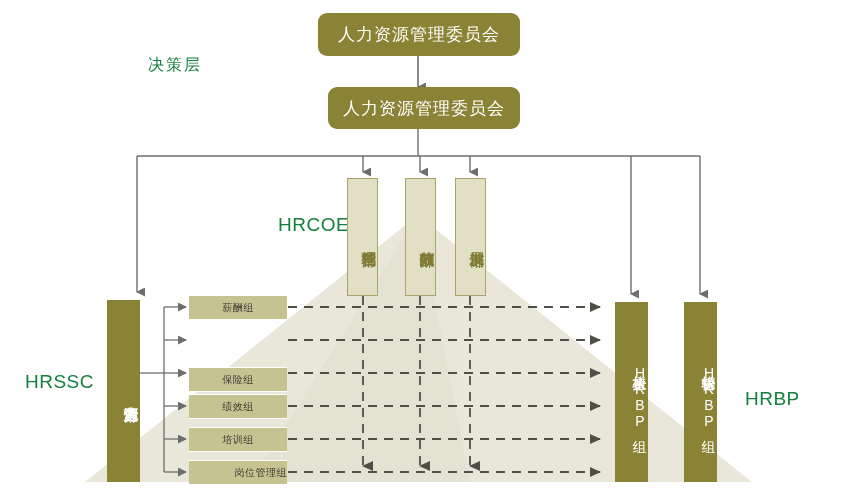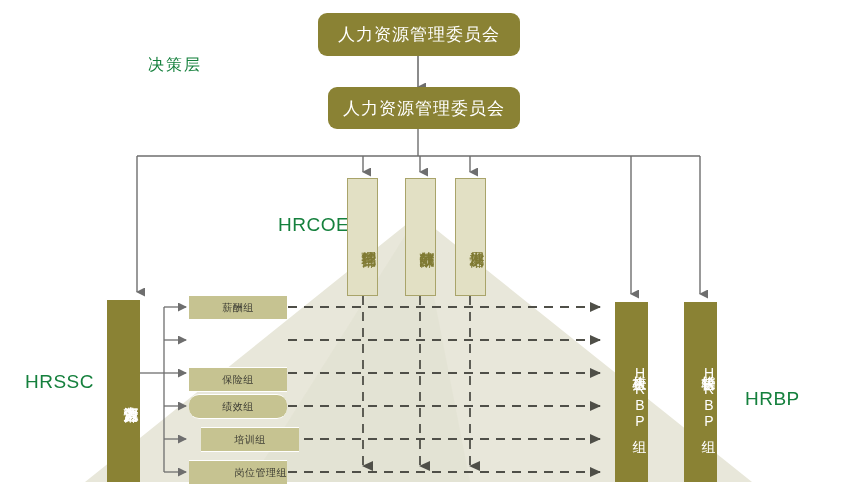--- a/index.html
+++ b/index.html
@@ -181,24 +181,24 @@
   <div class="node vert-dark" style="left:107px; top:300px; width:33px; height:182px;">
     <span>人力资源运营部</span>
   </div>
 
   <div class="node group-box" style="left:189px; top:295px; width:98px; height:25px;">
     <span>薪酬组</span>
   </div>
   <div class="node group-box" style="left:189px; top:361px; width:98px; height:25px;margin-top:6px;">
     <span>保险组</span>
   </div>
-  <div class="node group-box" style="left:189px; top:394px; width:98px; height:25px;border-radius:10px;">
+  <div class="node group-box" style="left:189px; top:394px; width:98px; height:25px;">
     <span>绩效组</span>
   </div>
-  <div class="node group-box" style="left:189px; top:427px; width:98px; height:25px;margin-left:12px;">
+  <div class="node group-box" style="left:189px; top:427px; width:98px; height:25px;">
     <span>培训组</span>
   </div>
   <div class="node group-box" style="left:189px; top:460px; width:98px; height:25px;justify-content:flex-end;">
     <span>岗位管理组</span>
   </div>
 
   <div class="node vert-dark bp" style="left:615px; top:302px; width:33px; height:180px;">
     <span>生产板块HRBP组</span>
   </div>
   <div class="node vert-dark bp" style="left:684px; top:302px; width:33px; height:180px;">

